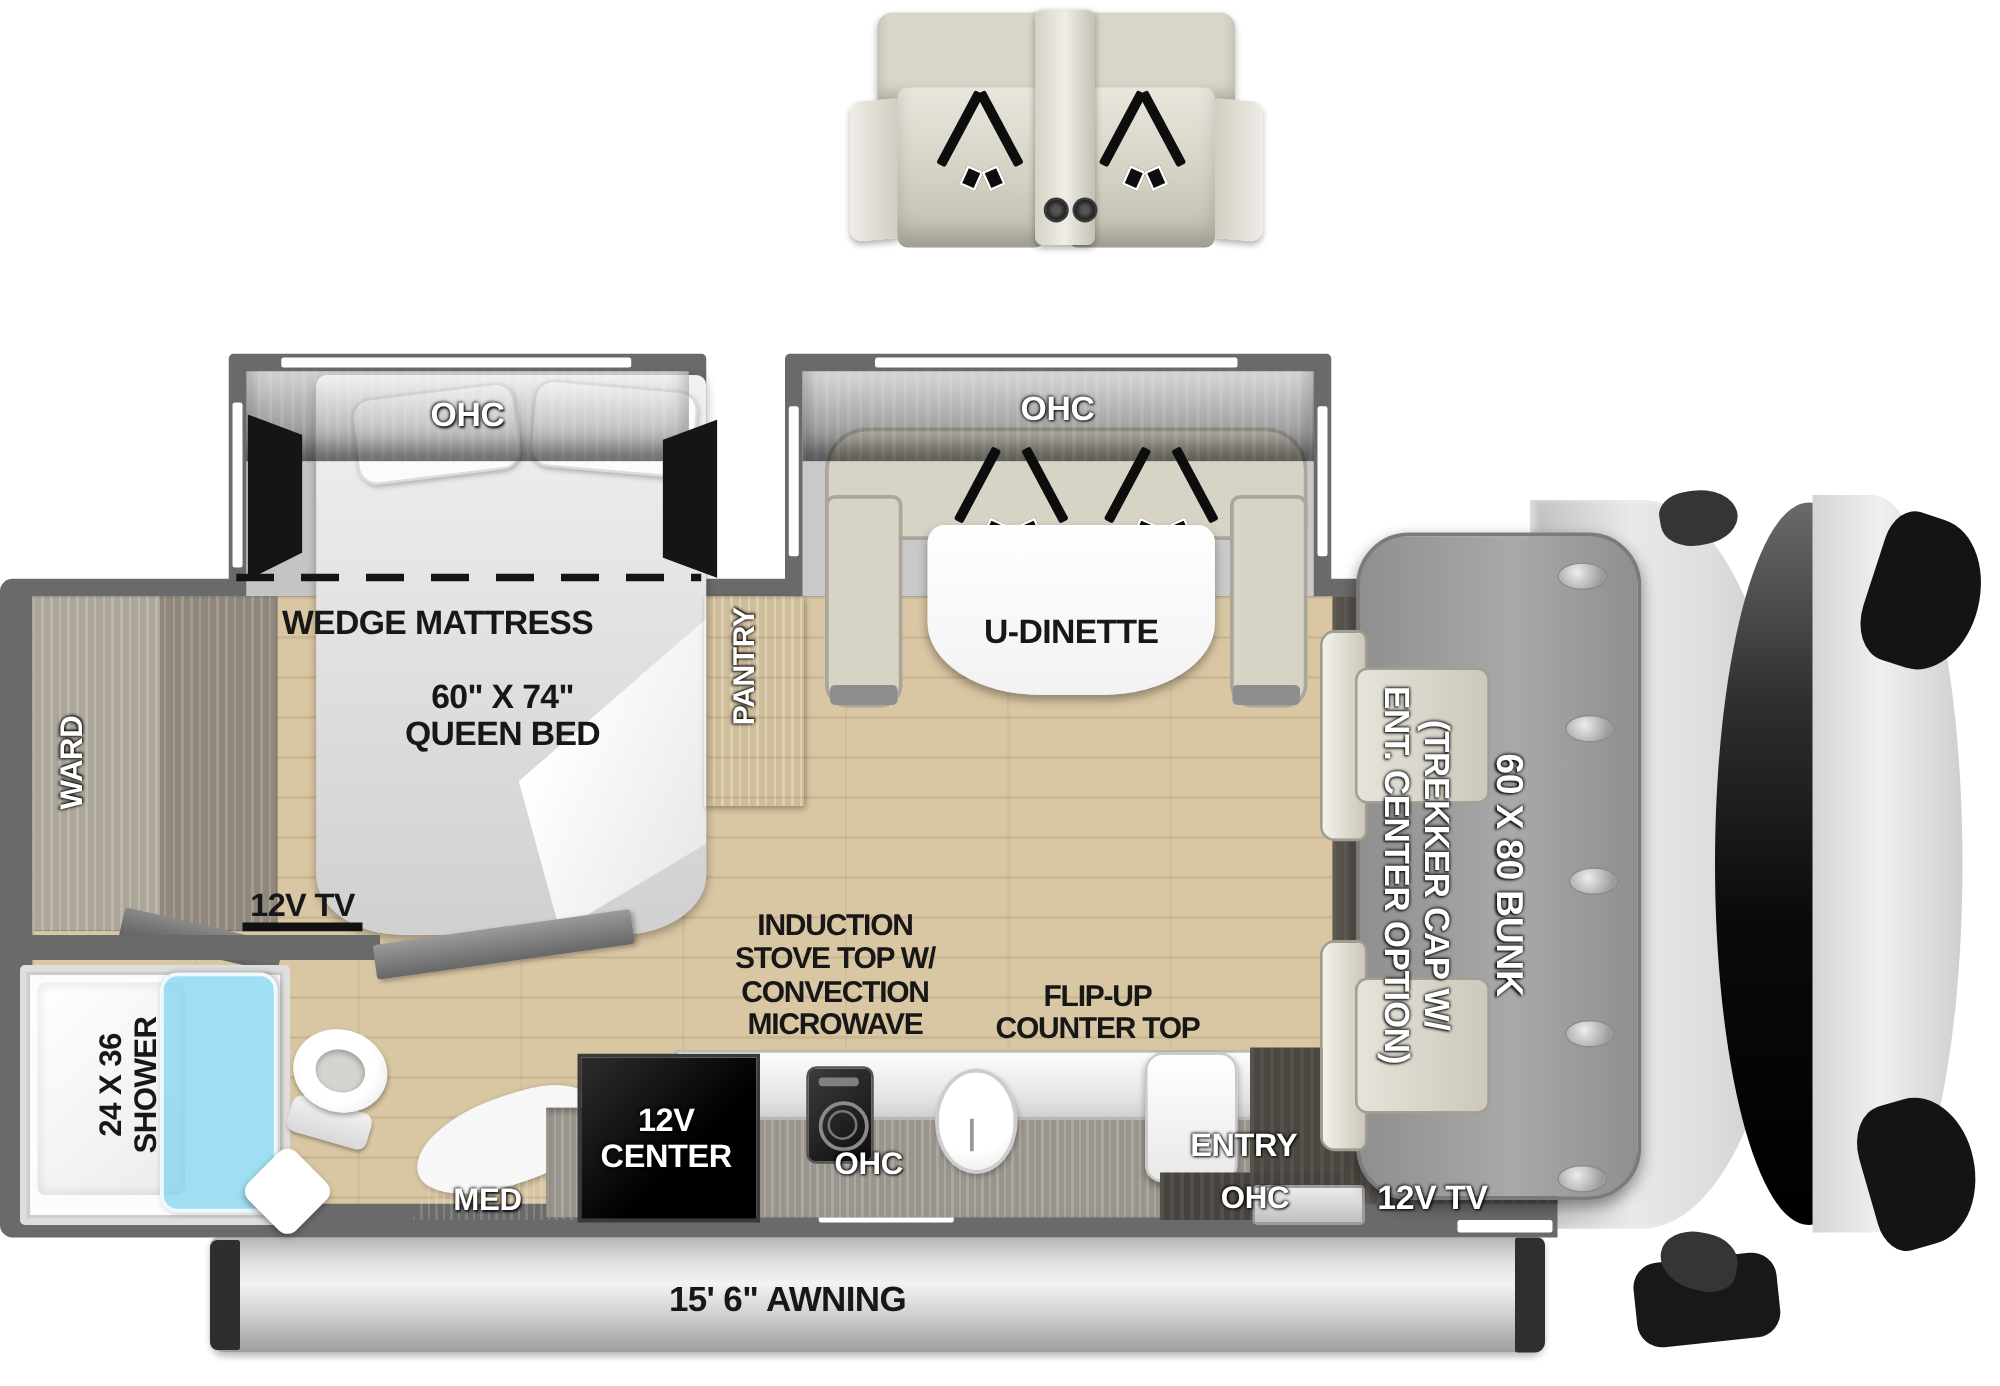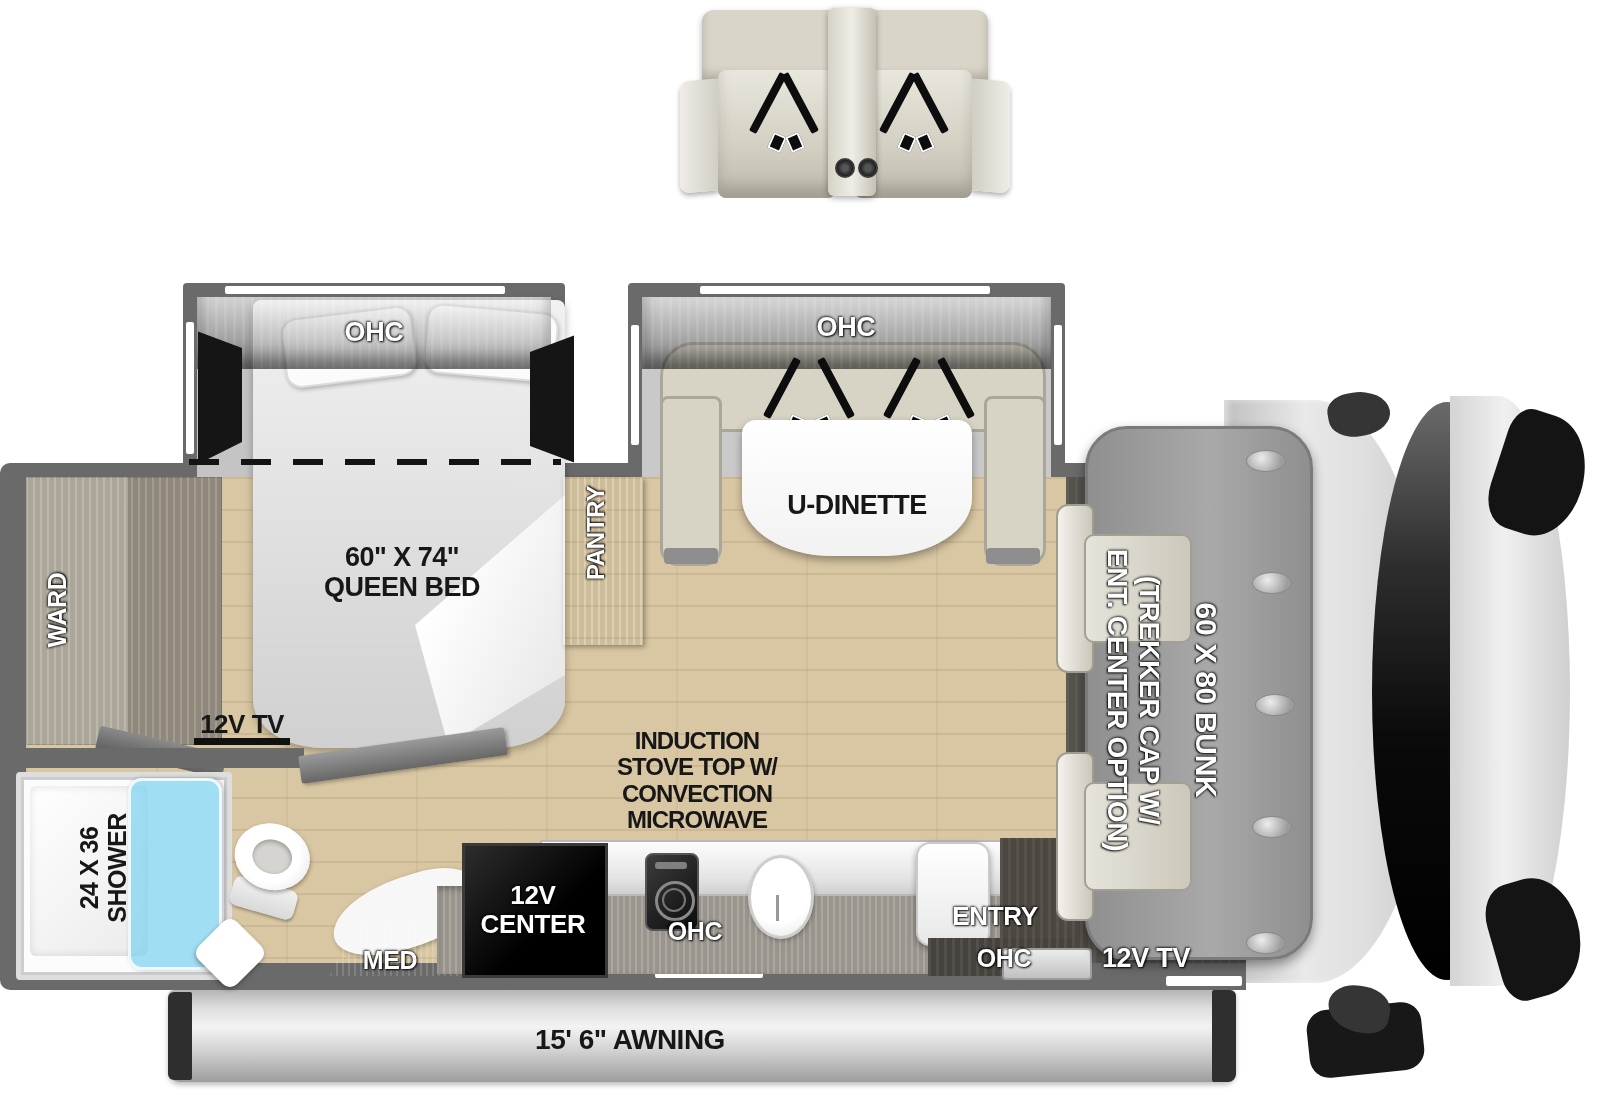--- a/index.html
+++ b/index.html
@@ -86,20 +86,21 @@
   <div class="abs" style="left:253px;top:300px;width:312px;height:448px;background:linear-gradient(180deg,#f1f1f1,#dddddd 60%,#d0d0d0);border-radius:8px 8px 70px 70px / 8px 8px 48px 48px;box-shadow:0 3px 8px rgba(0,0,0,.3);"></div>
   <div class="abs" style="left:415px;top:495px;width:150px;height:250px;background:linear-gradient(115deg,#ffffff 25%,#e4e4e4);clip-path:polygon(100% 0,100% 72%,22% 100%,0 52%);"></div>
   <div class="abs" style="left:283px;top:312px;width:128px;height:66px;background:#fbfbfb;border:2px solid #dcdcdc;border-radius:16px;transform:rotate(-7deg);box-shadow:1px 2px 4px rgba(0,0,0,.25);"></div>
   <div class="abs" style="left:425px;top:308px;width:128px;height:66px;background:#fbfbfb;border:2px solid #dcdcdc;border-radius:16px;transform:rotate(5deg);box-shadow:1px 2px 4px rgba(0,0,0,.25);"></div>
   <div class="abs ohc-band" style="left:197px;top:297px;width:354px;height:72px;"></div>
   <div class="abs" style="left:198px;top:326px;width:44px;height:138px;background:#151515;clip-path:polygon(0 4%,100% 16%,100% 84%,0 100%);"></div>
   <div class="abs" style="left:530px;top:330px;width:44px;height:138px;background:#151515;clip-path:polygon(0 16%,100% 4%,100% 96%,0 84%);"></div>
   <div class="abs" style="left:189px;top:459px;width:372px;height:6px;background:repeating-linear-gradient(90deg,#141414 0 30px,transparent 30px 52px);"></div>
 
   <div class="pin lblW" style="left:374px;top:333px;font-size:27px;">OHC</div>
+  <div class="pin lblB" style="left:350px;top:499px;font-size:27px;">WEDGE MATTRESS</div>
   <div class="pin lblB" style="left:402px;top:573px;font-size:27px;">60" X 74"
 QUEEN BED</div>
 
   <div class="abs" style="left:26px;top:477px;width:196px;height:268px;background:linear-gradient(90deg,#b3ada0 0 52%,#958d80 52%);background-blend-mode:normal;box-shadow:inset 0 0 0 1px rgba(0,0,0,.15);"></div>
   <div class="abs" style="left:26px;top:477px;width:196px;height:268px;background:repeating-linear-gradient(90deg,rgba(255,255,255,.13) 0 2px,rgba(0,0,0,.04) 2px 7px);"></div>
   <div class="pin ccw lblW" style="left:58px;top:610px;font-size:25px;">WARD</div>
 
   <div class="abs wood-cab" style="left:563px;top:477px;width:80px;height:168px;box-shadow:2px 2px 5px rgba(0,0,0,.35);"></div>
   <div class="pin ccw lblW" style="left:596px;top:533px;font-size:24px;">PANTRY</div>
 
@@ -160,24 +161,26 @@
 CENTER</div>
 
   <div class="abs" style="left:645px;top:853px;width:50px;height:74px;background:linear-gradient(135deg,#3c3c3c,#0d0d0d);border:2px solid #555;border-radius:8px;">
     <div class="abs" style="left:8px;top:7px;width:32px;height:7px;background:#808080;border-radius:3px;"></div>
     <div class="abs" style="left:8px;top:26px;width:34px;height:34px;border:3px solid #8a8a8a;border-radius:50%;"></div>
     <div class="abs" style="left:15px;top:33px;width:20px;height:20px;border:2px solid #777;border-radius:50%;"></div>
   </div>
   <div class="abs" style="left:748px;top:855px;width:60px;height:78px;background:radial-gradient(circle at 45% 40%,#ffffff 58%,#e4e4e4);border:3px solid #cdcdcd;border-radius:50%;box-shadow:1px 2px 4px rgba(0,0,0,.25);"></div>
   <div class="abs" style="left:776px;top:895px;width:3px;height:26px;background:#999;"></div>
 
-  <div class="pin lblB" style="left:668px;top:781px;font-size:24px;letter-spacing:-1px;margin-left:29px;">INDUCTION
+  <div class="pin lblB" style="left:668px;top:781px;font-size:24px;letter-spacing:-1px;">INDUCTION
 STOVE TOP W/
 CONVECTION
 MICROWAVE</div>
+  <div class="pin lblB" style="left:878px;top:811px;font-size:24px;letter-spacing:-1px;">FLIP-UP
+COUNTER TOP</div>
   <div class="pin lblW" style="left:695px;top:932px;font-size:25px;">OHC</div>
   <div class="abs" style="left:916px;top:842px;width:70px;height:100px;background:linear-gradient(180deg,#ffffff,#e8e8e8);border:2px solid #cacaca;border-radius:14px;box-shadow:0 3px 6px rgba(0,0,0,.35);"></div>
 
   <div class="abs" style="left:1000px;top:838px;width:90px;height:138px;background:#4c4741;background-image:repeating-linear-gradient(90deg,rgba(255,255,255,.06) 0 3px,transparent 3px 8px);"></div>
   <div class="abs" style="left:928px;top:938px;width:148px;height:38px;background:#46423d;background-image:repeating-linear-gradient(90deg,rgba(255,255,255,.07) 0 3px,transparent 3px 8px);"></div>
   <div class="abs" style="left:1002px;top:948px;width:86px;height:28px;background:linear-gradient(180deg,#ececec,#c0c0c0);border:2px solid #9c9c9c;border-radius:4px;"></div>
   <div class="pin lblW" style="left:995px;top:916px;font-size:26px;">ENTRY</div>
   <div class="pin lblW" style="left:1004px;top:959px;font-size:25px;">OHC</div>
 
   <div class="abs" style="left:1085px;top:426px;width:222px;height:528px;background:linear-gradient(90deg,#8f8f8f,#a9a9a9 55%,#8f8f8f);border:3px solid #7b7b7b;border-radius:42px;box-shadow:0 5px 12px rgba(0,0,0,.4);"></div>

